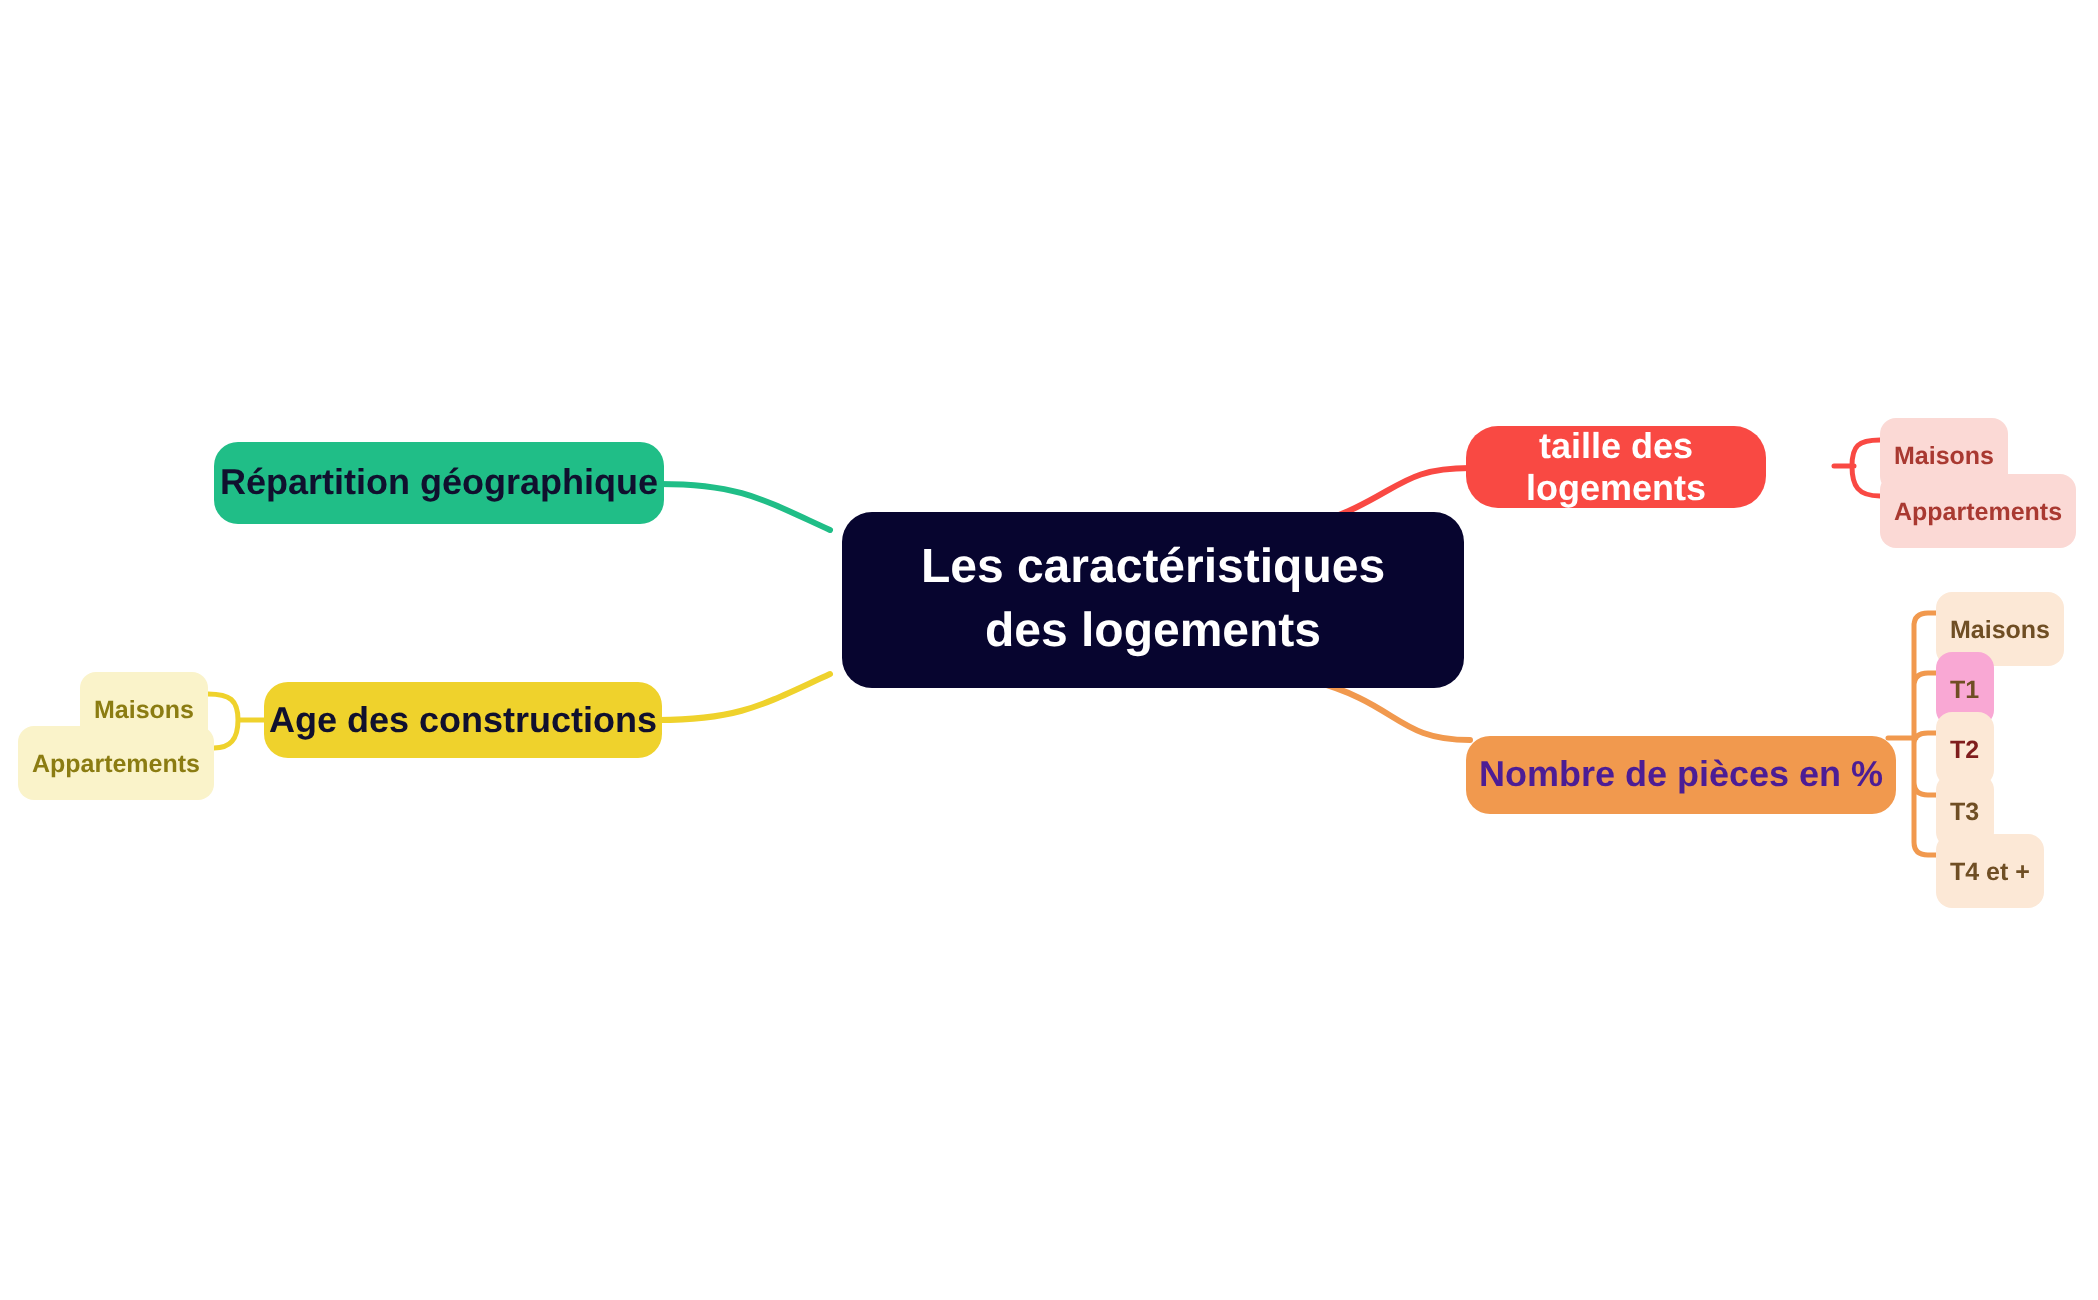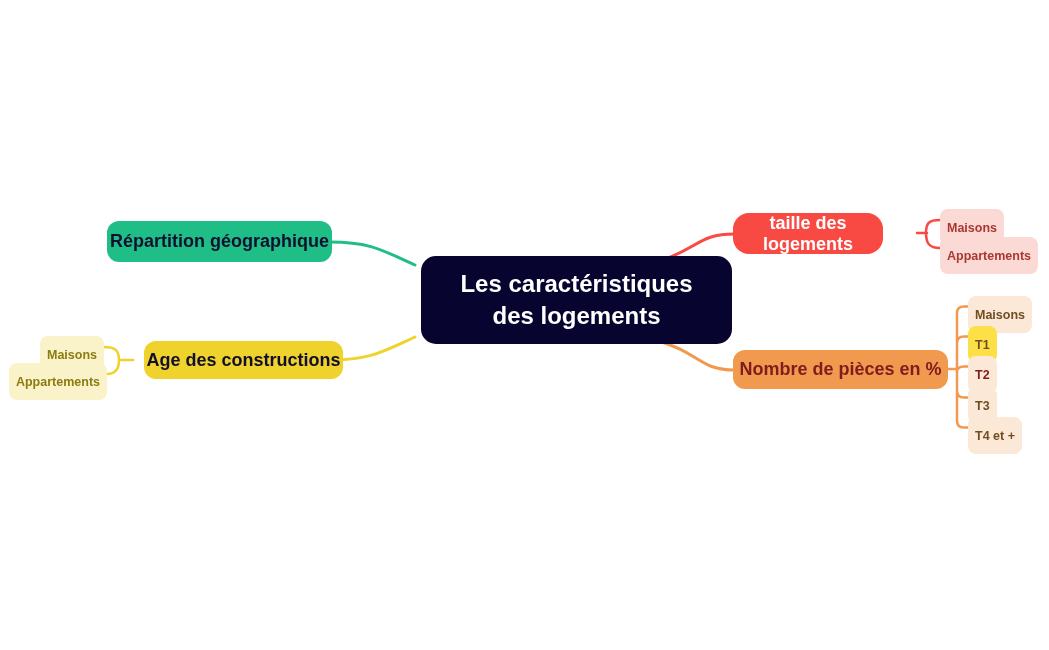--- a/index.html
+++ b/index.html
@@ -64,50 +64,50 @@
   </svg>
 
   <div class="node node-central" style="background: rgb(7, 5, 47); color: rgb(255, 255, 255);">
     <span>Les caractéristiques des logements</span>
   </div>
 
   <div class="node node-main node-repartition" style="background: rgb(32, 190, 135); color: rgb(16, 16, 46);">
     <span>Répartition géographique</span>
   </div>
 
-  <div class="node node-main node-age" style="background: rgb(239, 210, 44); color: rgb(16, 16, 46); margin-left: 12px;">
+  <div class="node node-main node-age" style="background: rgb(239, 210, 44); color: rgb(16, 16, 46);">
     <span>Age des constructions</span>
   </div>
 
   <div class="node node-main node-taille" style="background: rgb(249, 73, 67); color: rgb(255, 255, 255);">
     <span>taille des logements</span>
   </div>
 
-  <div class="node node-main node-pieces" style="background: rgb(241, 153, 78); color: #7f1d1d;">
+  <div class="node node-main node-pieces" style="background: rgb(241, 153, 78); color: #4c1d95; margin-top: 18px;">
     <span>Nombre de pièces en %</span>
   </div>
 
   <div class="node node-child child-age-maisons" style="background: rgb(250, 243, 202); color: rgb(139, 124, 18);">
     <span>Maisons</span>
   </div>
   <div class="node node-child child-age-appartements" style="background: rgb(250, 243, 202); color: rgb(139, 124, 18);">
     <span>Appartements</span>
   </div>
 
   <div class="node node-child child-taille-maisons" style="background: rgb(251, 217, 213); color: rgb(169, 57, 49);">
     <span>Maisons</span>
   </div>
   <div class="node node-child child-taille-appartements" style="background: rgb(251, 217, 213); color: rgb(169, 57, 49);">
     <span>Appartements</span>
   </div>
 
   <div class="node node-child child-studio" style="background: rgb(252, 232, 214); color: rgb(111, 78, 36);">
     <span>Maisons</span>
   </div>
-  <div class="node node-child child-t1" style="background: #fde047; color: rgb(111, 78, 36); text-align: center;">
+  <div class="node node-child child-t1" style="background: #f9a8d4; color: rgb(111, 78, 36); text-align: center;">
     <span>T1</span>
   </div>
   <div class="node node-child child-t2" style="background: rgb(252, 232, 214); color: #7f1d1d; text-align: center;">
     <span>T2</span>
   </div>
   <div class="node node-child child-t3" style="background: rgb(252, 232, 214); color: rgb(111, 78, 36);">
     <span>T3</span>
   </div>
   <div class="node node-child child-t4" style="background: rgb(252, 232, 214); color: rgb(111, 78, 36);">
     <span>T4 et +</span>

